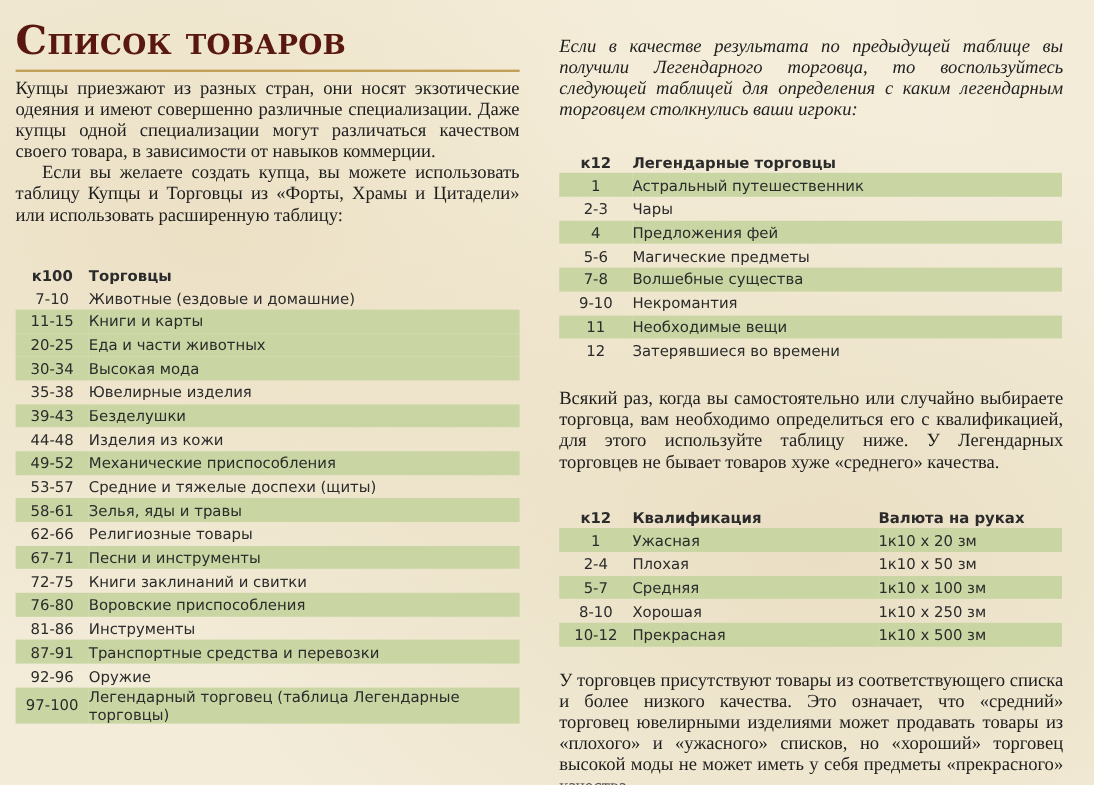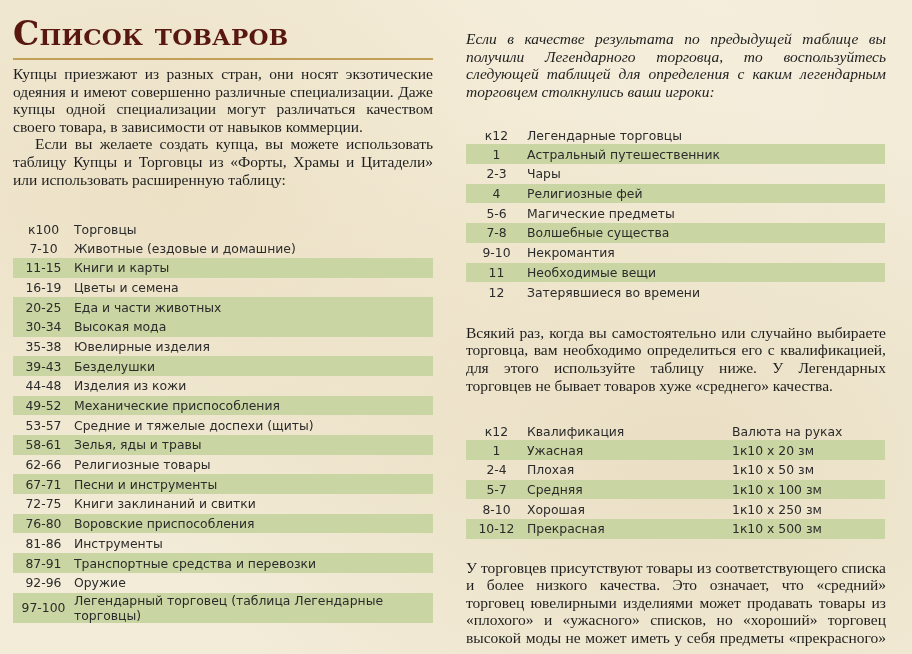--- a/index.html
+++ b/index.html
@@ -39,21 +39,21 @@
   }
   .para.indent { text-indent: 22px; }
 
   table.tbl {
     border-collapse: collapse;
     font-family: "DejaVu Sans", sans-serif;
     font-size: 12.4px;
     color: #2b2b2b;
   }
   table.tbl th {
-    font-weight: normal; text-align: left; padding: 0; height: 21px;
+    font-weight: bold; text-align: left; padding: 0; height: 21px;
     vertical-align: bottom; padding-bottom: 1px;
   }
   table.tbl td { padding: 0; height: 19.7px; }
   table.tbl tr.odd td { background: #c9d6a3; }
   table.tbl .c-roll { text-align: center; }
   table.tbl th.c-roll { text-align: center; }
 
   #tbl-merchants { width: 420px; margin-top: 28px; }
   #tbl-merchants col.roll { width: 61px; }
 
@@ -90,24 +90,20 @@
     </thead>
     <tbody>
         <tr class="even">
           <td class="c-roll">7-10</td>
           <td>Животные (ездовые и домашние)</td>
         </tr>
         <tr class="odd">
           <td class="c-roll">11-15</td>
           <td>Книги и карты</td>
         </tr>
-        <tr class="even">
-          <td class="c-roll">16-19</td>
-          <td>Цветы и семена</td>
-        </tr>
         <tr class="odd">
           <td class="c-roll">20-25</td>
           <td>Еда и части животных</td>
         </tr>
         <tr class="odd">
           <td class="c-roll">30-34</td>
           <td>Высокая мода</td>
         </tr>
         <tr class="even">
           <td class="c-roll">35-38</td>
@@ -187,21 +183,21 @@
         <tr class="odd">
           <td class="c-roll">1</td>
           <td>Астральный путешественник</td>
         </tr>
         <tr class="even">
           <td class="c-roll">2-3</td>
           <td>Чары</td>
         </tr>
         <tr class="odd">
           <td class="c-roll">4</td>
-          <td>Религиозные фей</td>
+          <td>Предложения фей</td>
         </tr>
         <tr class="even">
           <td class="c-roll">5-6</td>
           <td>Магические предметы</td>
         </tr>
         <tr class="odd">
           <td class="c-roll">7-8</td>
           <td>Волшебные существа</td>
         </tr>
         <tr class="even">

